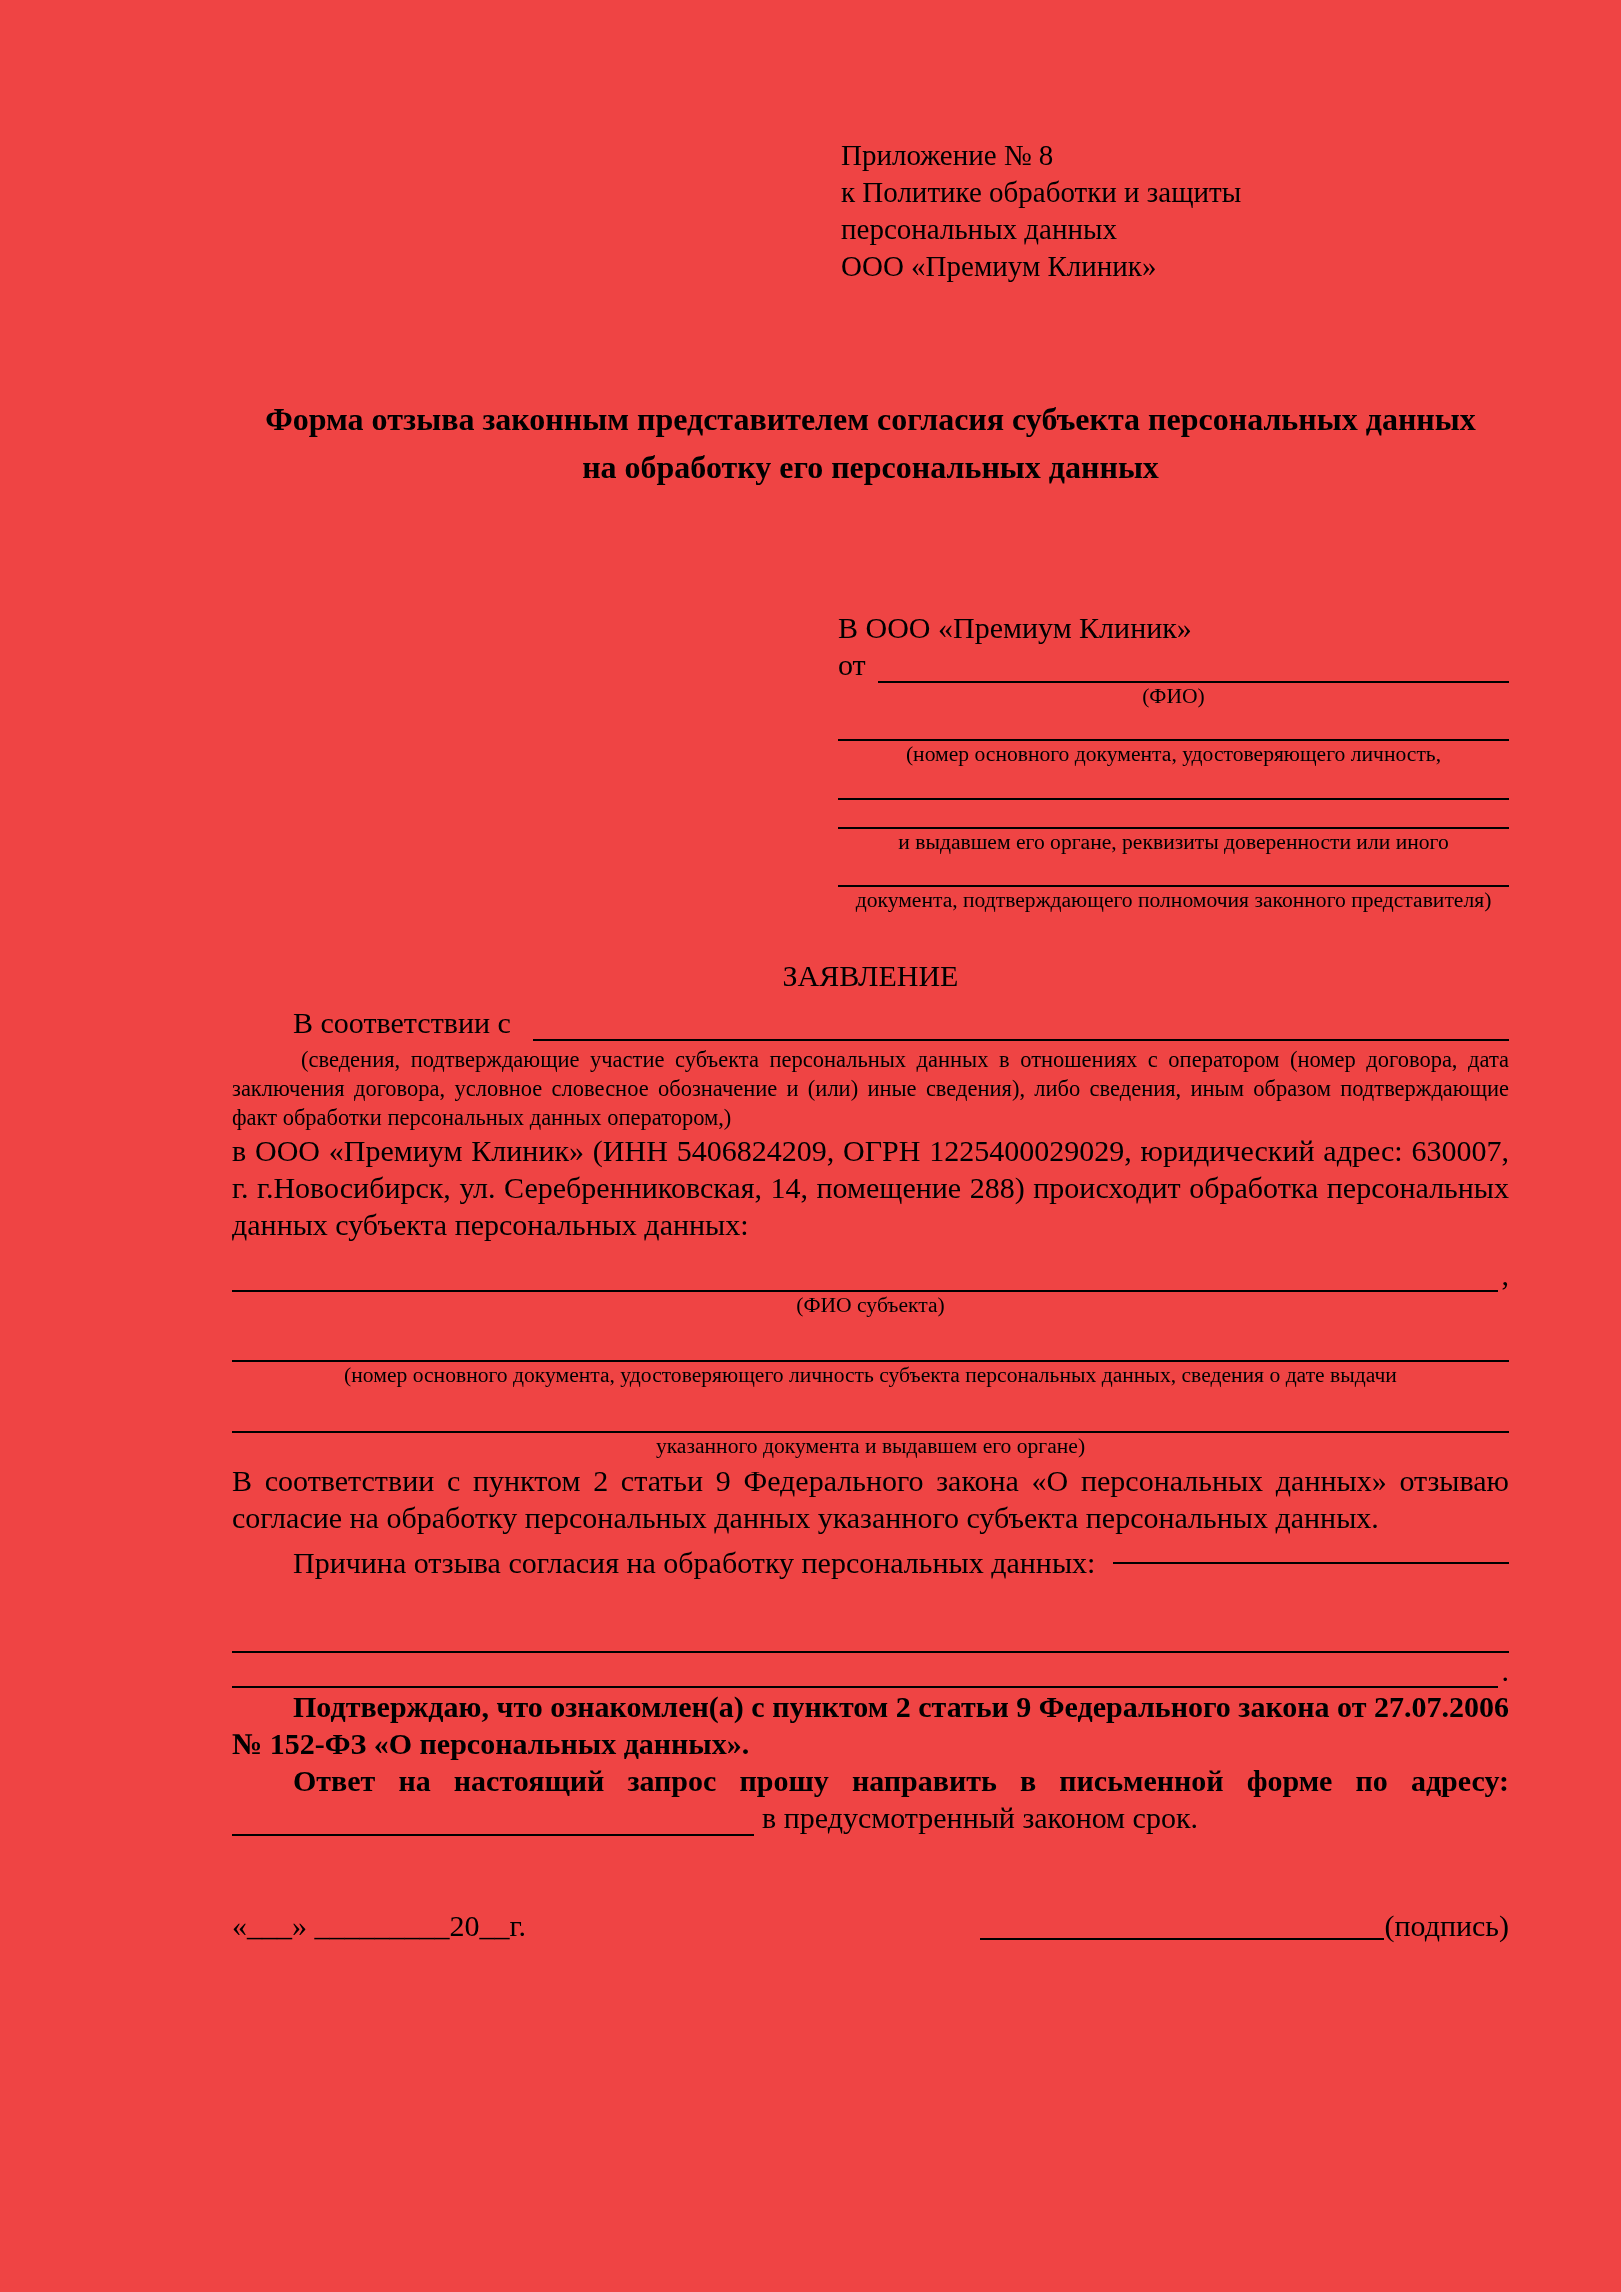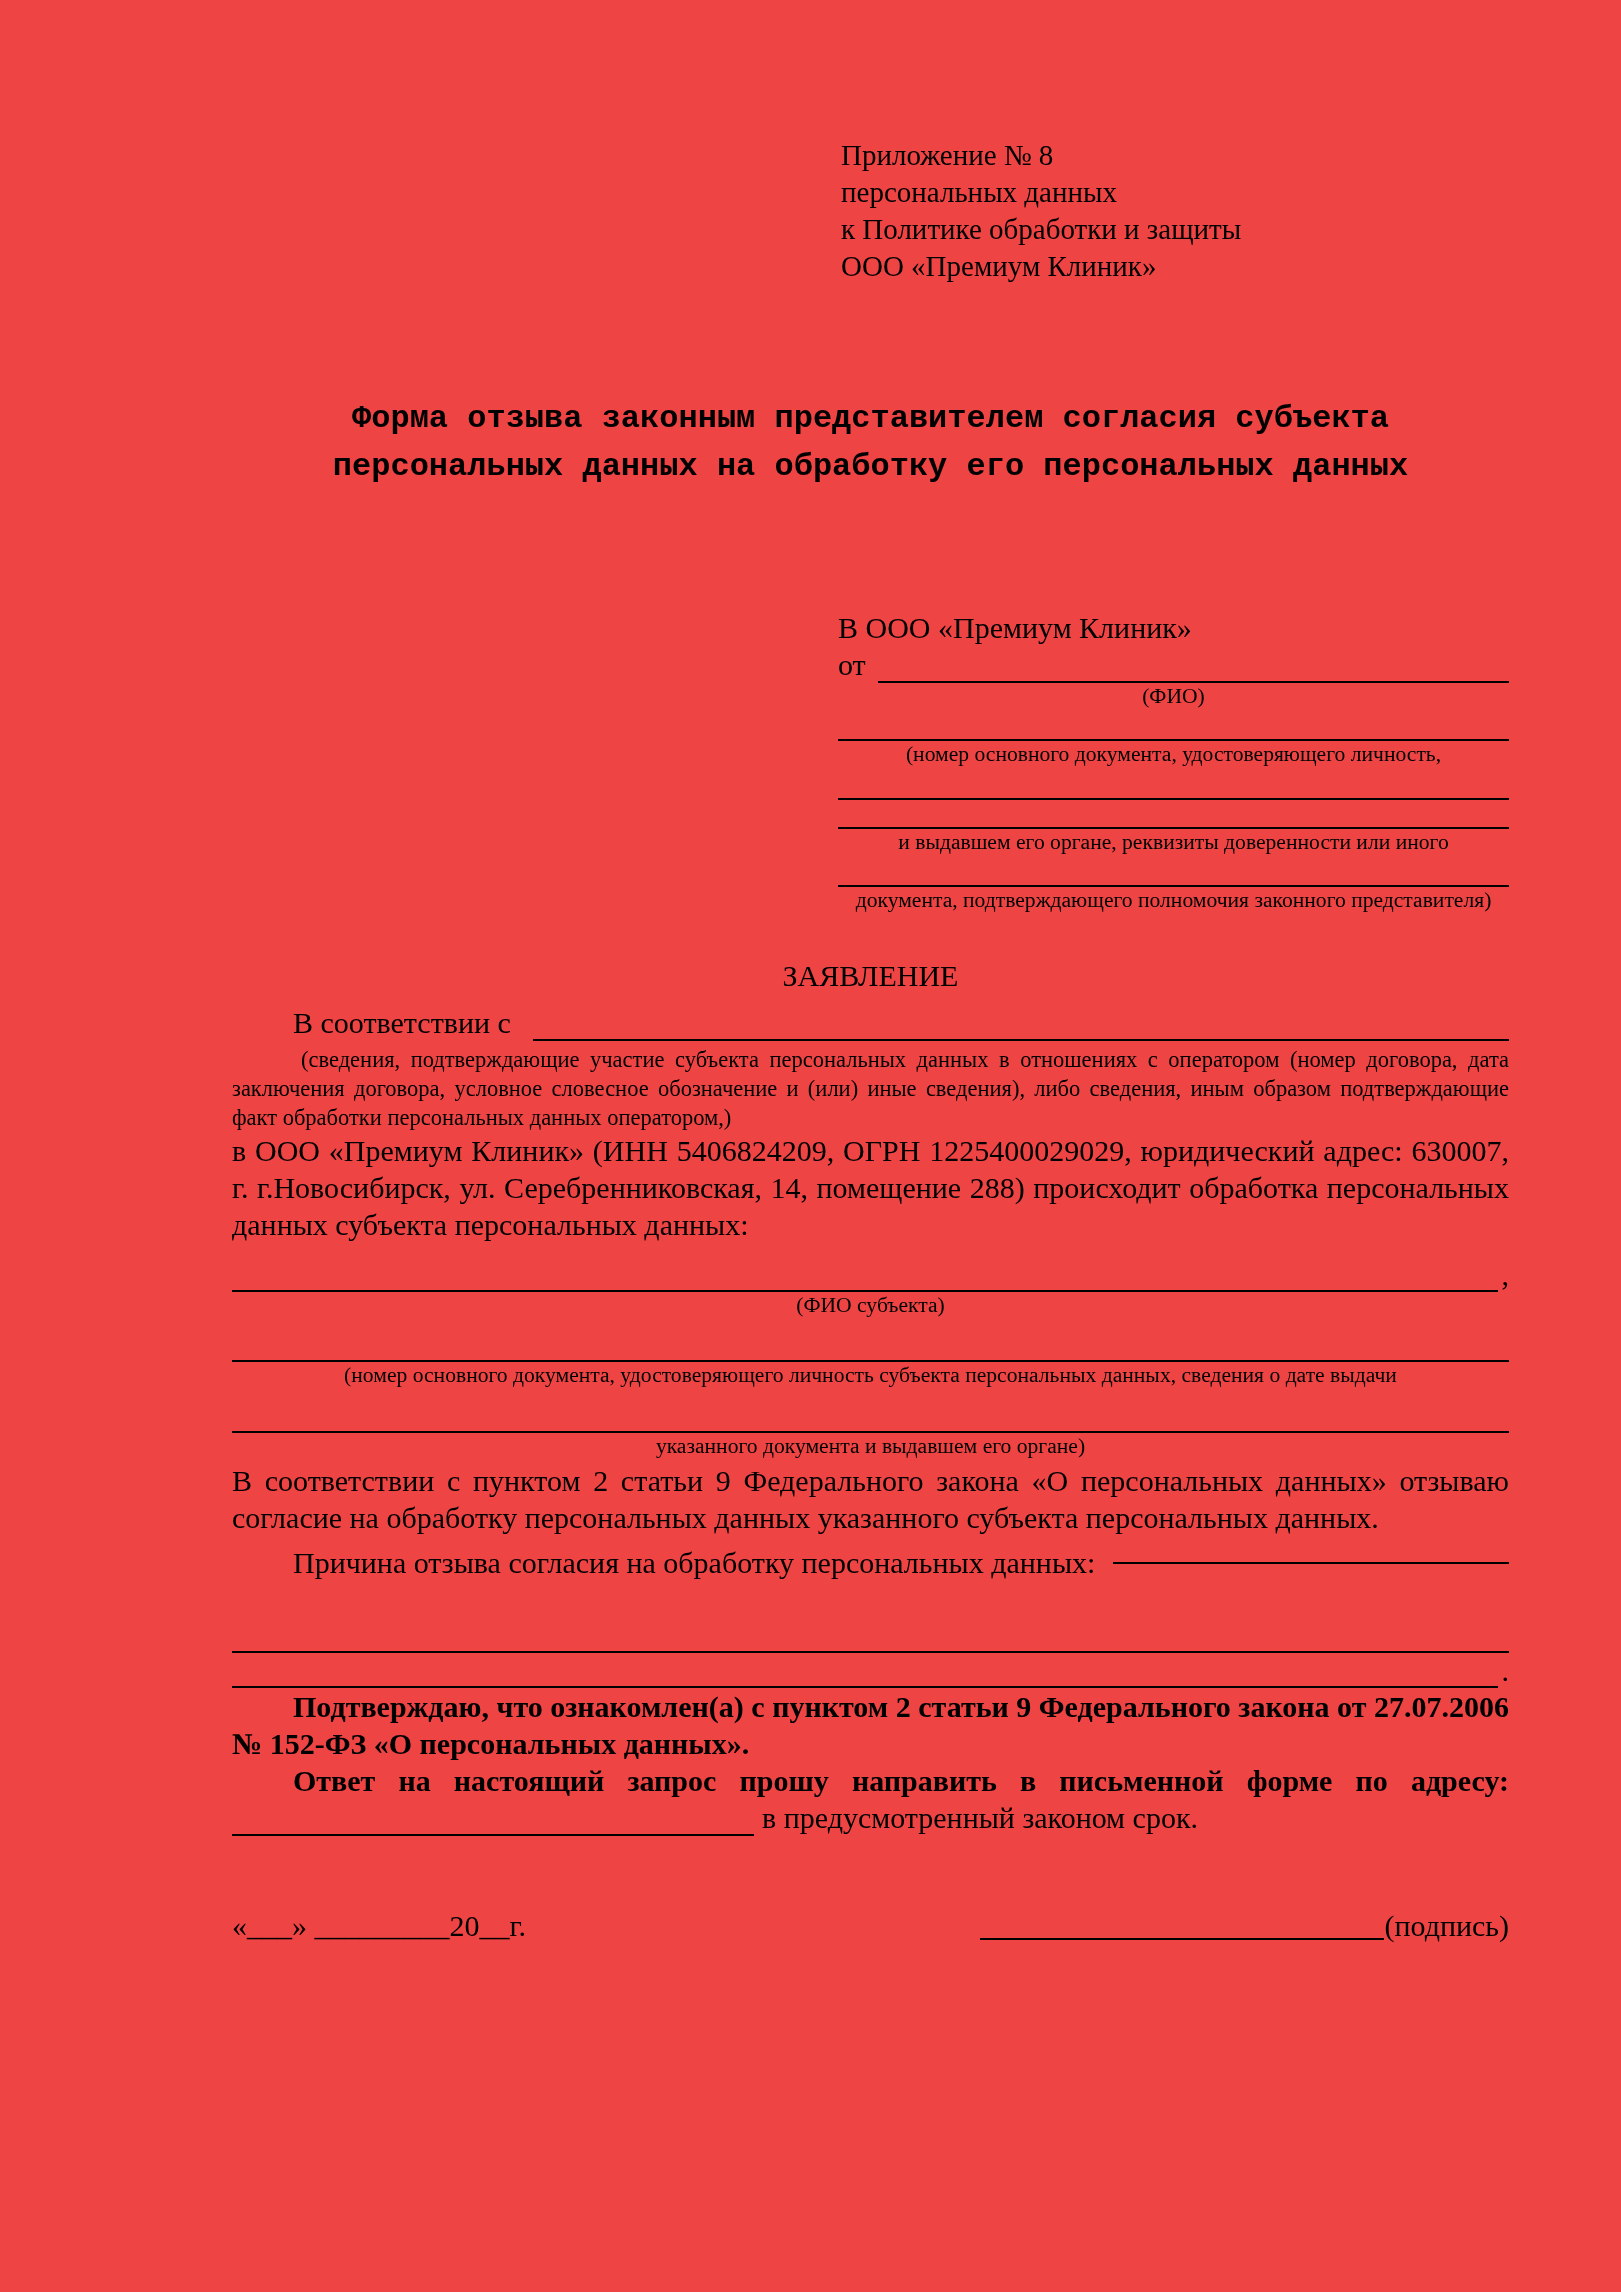--- a/index.html
+++ b/index.html
@@ -16,21 +16,20 @@
   .small-cap { font-size:21.6px; line-height:27.4px; text-align:center; }
 
   
   .doc-header { margin-left:609px; font-size:29px; line-height:37px; }
 
   
   .doc-title {
     margin-top:110px; text-align:center;
     font-size:32px; line-height:48px; font-weight:bold;
     padding:0 19.6px;
-    font-family:Liberation Mono, monospace;
   }
 
   
   .addressee { margin-top:118px; margin-left:606px; width:671px; font-size:30px; line-height:37px; }
   .from-row { display:flex; align-items:flex-end; }
   .from-row .lbl { white-space:nowrap; padding-right:11.8px; }
   .blank { border-bottom:2.9px solid #000; }
   .grow { flex:1 1 auto; }
   .field-line { border-bottom:2.9px solid #000; height:29px; margin-top:0; }
   .addressee .small-cap { margin-bottom:2px; }
@@ -66,22 +65,22 @@
   .sign-row .sig-blank { width:404px; height:33px; }
   .sign-row .sig-cap { white-space:nowrap; }
 </style>
 </head>
 <body>
 
 <div class="sheet">
 
   <div class="doc-header">
     <div>Приложение № 8</div>
+    <div>к Политике обработки и защиты</div>
     <div>персональных данных</div>
-    <div>к Политике обработки и защиты</div>
     <div>ООО «Премиум Клиник»</div>
   </div>
 
   <div class="doc-title">Форма отзыва законным представителем согласия субъекта персональных данных на обработку его персональных данных</div>
 
   <div class="addressee">
     <div>В ООО «Премиум Клиник»</div>
     <div class="from-row">
       <span class="lbl">от</span>
       <span class="blank grow"></span>

